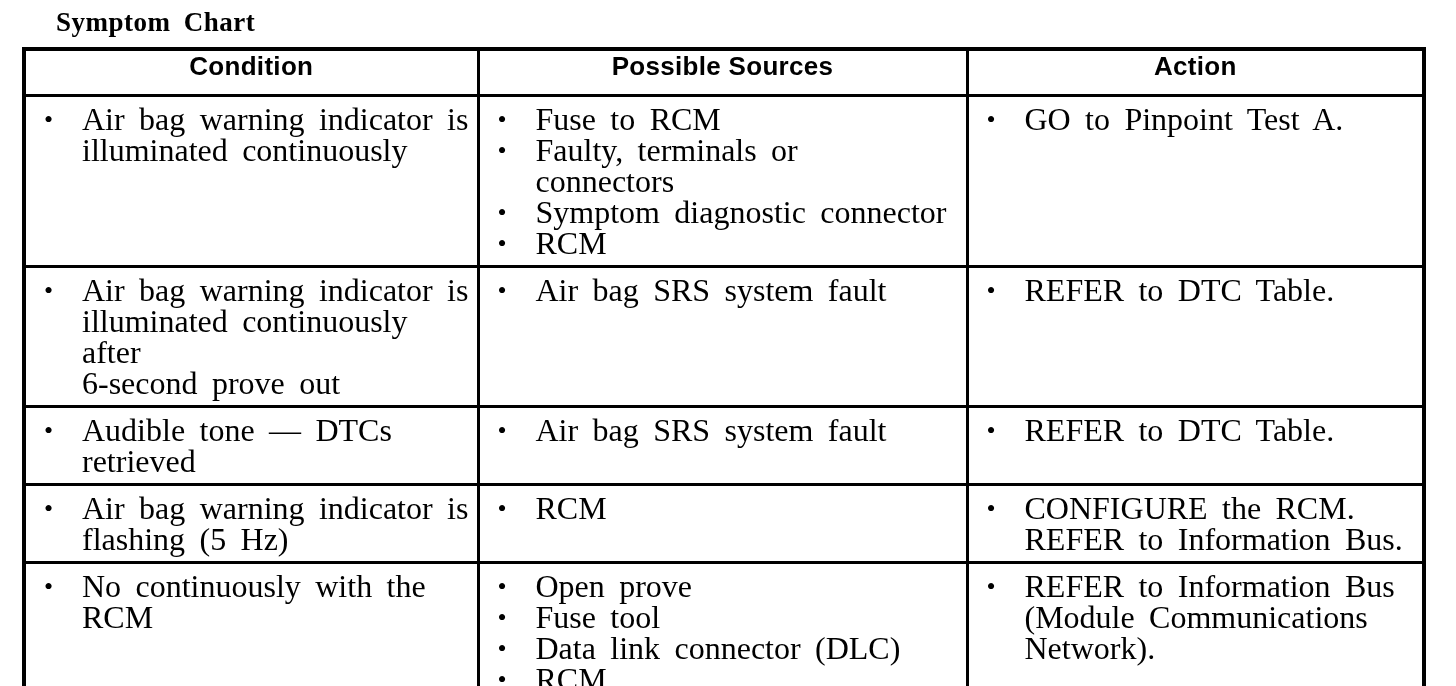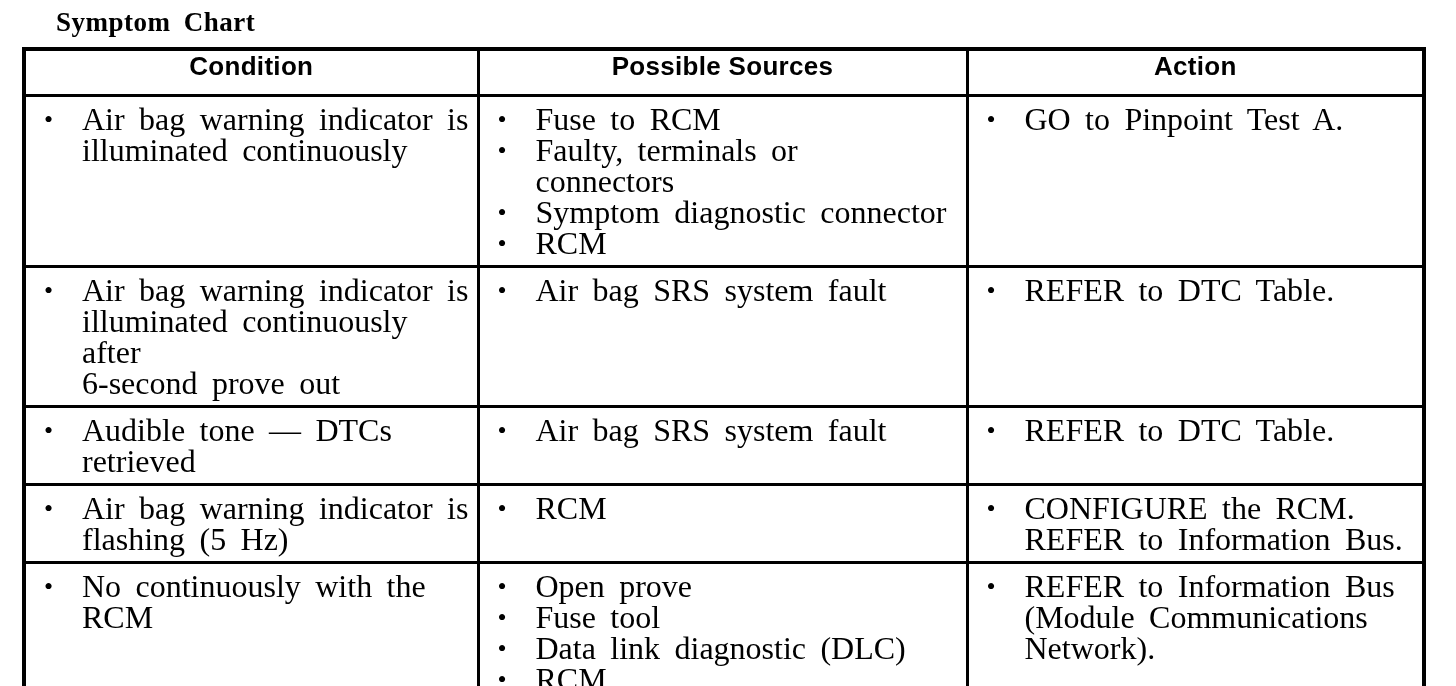--- a/index.html
+++ b/index.html
@@ -232,21 +232,21 @@
             <li>
               <span class="marker">•</span>
               <span class="btext">Open prove</span>
             </li>
             <li>
               <span class="marker">•</span>
               <span class="btext">Fuse tool</span>
             </li>
             <li>
               <span class="marker">•</span>
-              <span class="btext">Data link diagnostic (DLC)</span>
+              <span class="btext">Data link connector (DLC)</span>
             </li>
             <li>
               <span class="marker">•</span>
               <span class="btext">RCM</span>
             </li>
             <li>
               <span class="marker">•</span>
               <span class="btext">Pinpoint</span>
             </li>
           </ul>

